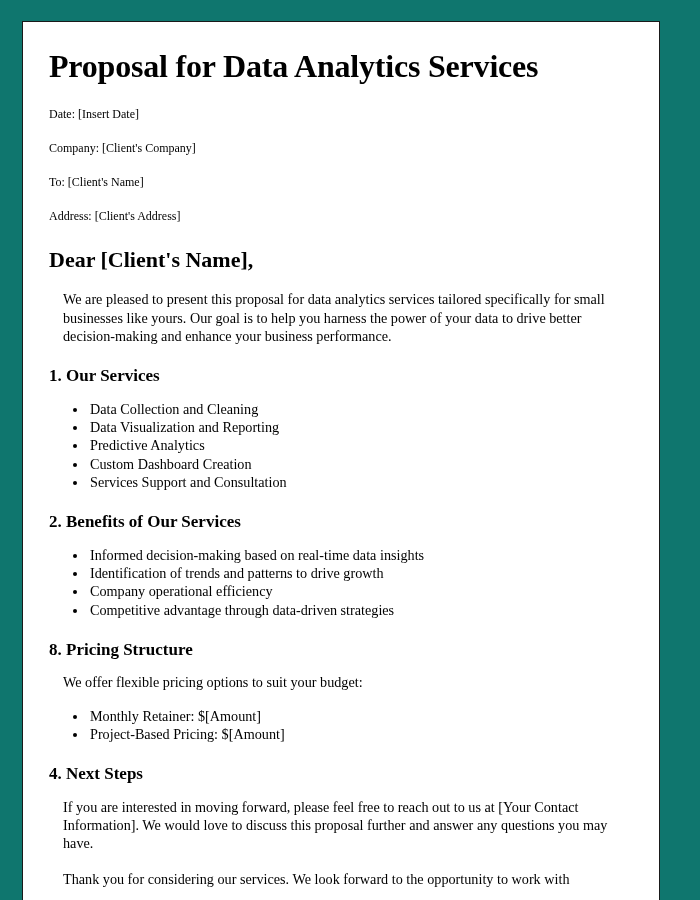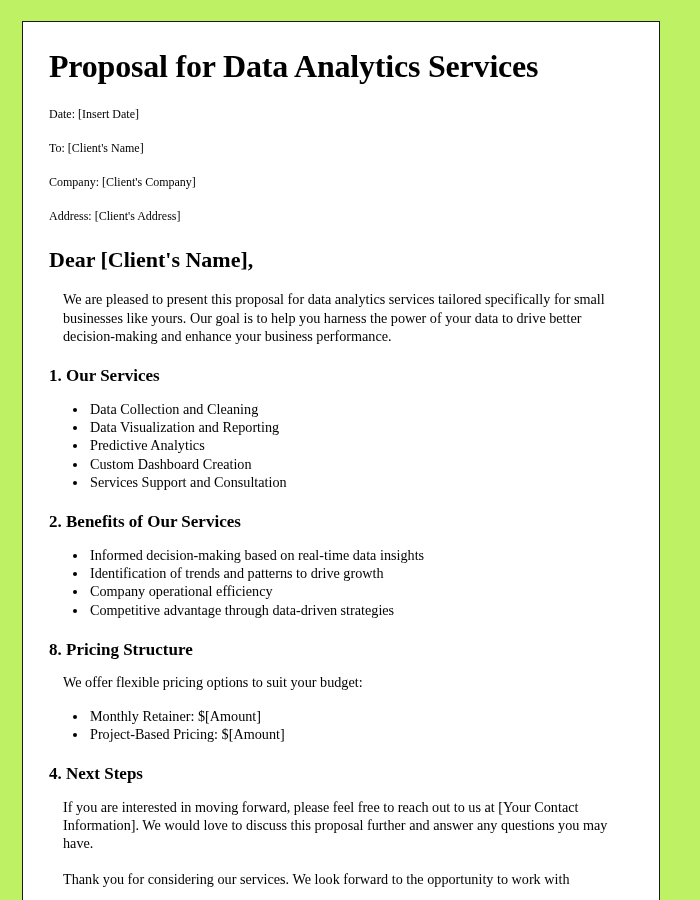--- a/index.html
+++ b/index.html
@@ -13,21 +13,21 @@
     height: 900px;
     overflow: hidden;
     font-family: "Liberation Serif", "DejaVu Serif", serif;
     color: #000000;
   }
   .page-viewport {
     position: relative;
     width: 700px;
     height: 900px;
     overflow: hidden;
-    background: #bef264;
+    background: #0f766e;
   }
   .page {
     position: absolute;
     left: 22px;
     top: 21px;
     width: 638px;
     height: 960px;              
     box-sizing: border-box;
     border: 1px solid #1a1a1a;
     background: #ffffff;
@@ -84,22 +84,22 @@
 </head>
 <body>
 
 <div class="page-viewport">
   <div class="page">
     <div class="page-inner">
 
       <h1 class="doc-title">Proposal for Data Analytics Services</h1>
 
       <p class="meta-line">Date: [Insert Date]</p>
+      <p class="meta-line">Company: [Client's Company]</p>
       <p class="meta-line">To: [Client's Name]</p>
-      <p class="meta-line">Company: [Client's Company]</p>
       <p class="meta-line">Address: [Client's Address]</p>
 
       <h2 class="salutation">Dear [Client's Name],</h2>
 
       <p class="body-text">We are pleased to present this proposal for data analytics services tailored specifically for small businesses like yours. Our goal is to help you harness the power of your data to drive better decision-making and enhance your business performance.</p>
 
       <h3 class="section-heading">1. Our Services</h3>
       <ul class="bullets">
         <li>Data Collection and Cleaning</li>
         <li>Data Visualization and Reporting</li>

